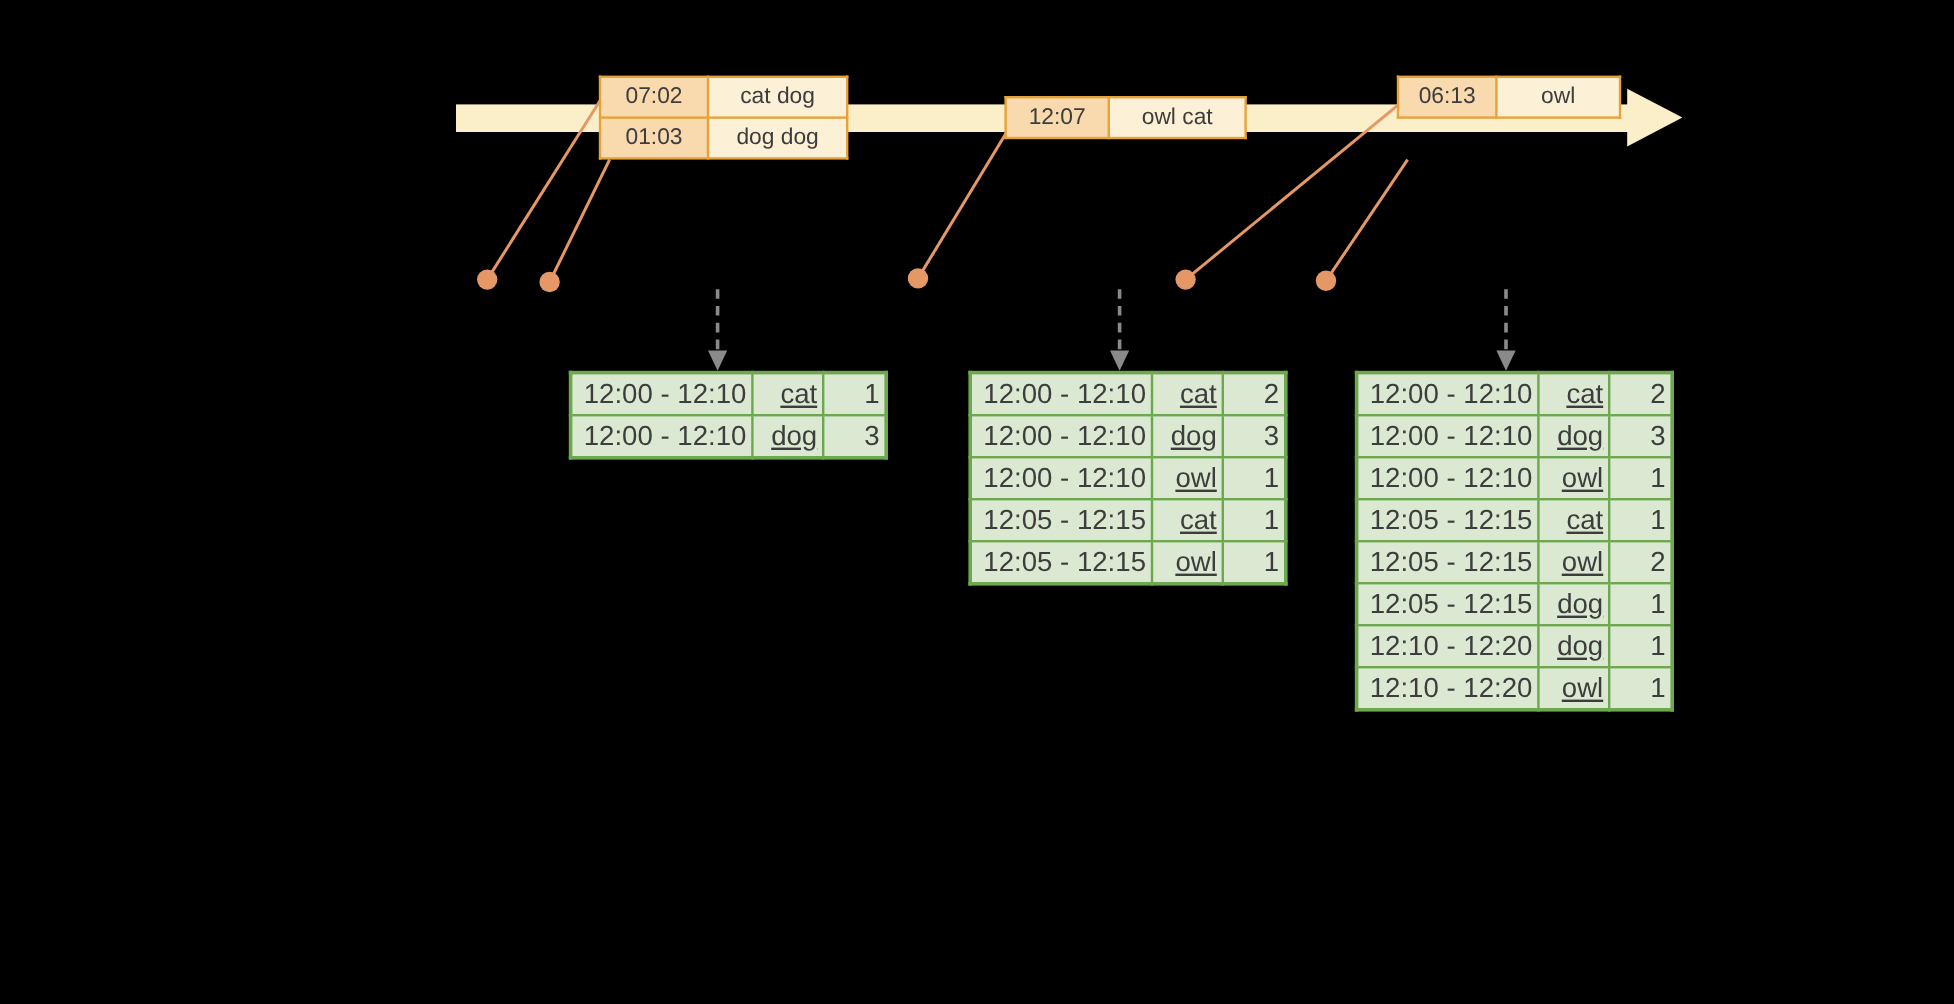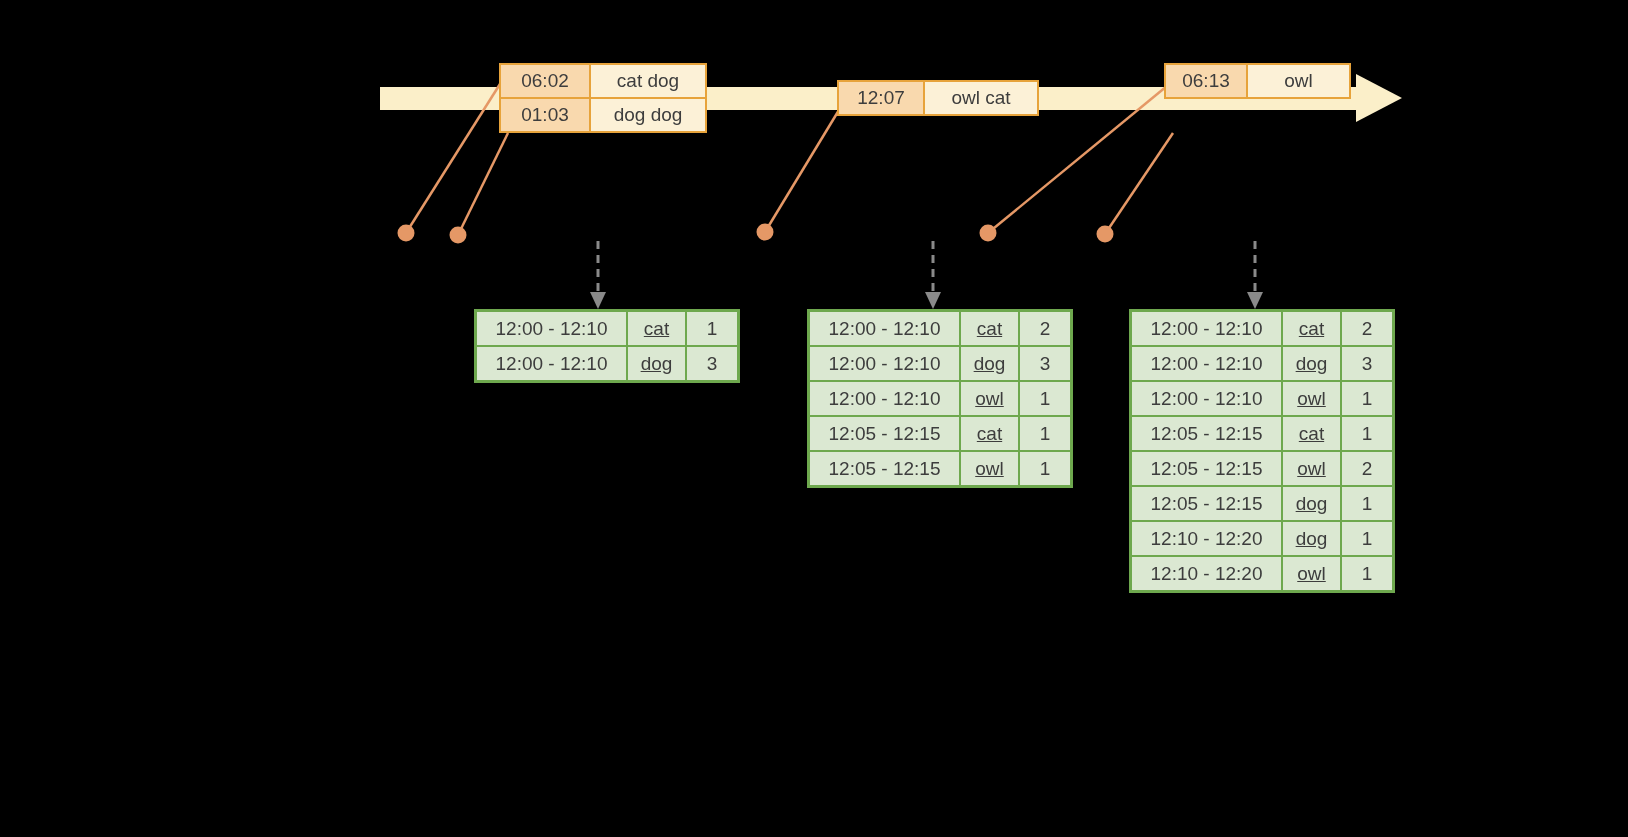--- a/index.html
+++ b/index.html
@@ -47,22 +47,22 @@
   .et2 td.time  { width: 76px; }
   .et2 td.words { width: 104px; margin-top: 36px; }
   .et3 td.time  { width: 72px; }
   .et3 td.words { width: 93px; }
 
   
   .result-table table { border: 3px solid var(--result-border, #6EA84E); }
   .result-table td {
     border: 2px solid var(--result-border, #6EA84E);
     background: var(--result-fill, #DBE8D2);
-    text-align: center;
-    font-size: 19px;
+    text-align: right;
+    font-size: 23px;
     color: var(--table-text, #3D3D3D);
     height: 33px;
     padding: 0 4px;
   }
   .result-table td.window { width: 141px; }
   .result-table td.word   { width: 49px; text-decoration: underline; }
   .result-table td.count  { width: 42px; }
 </style>
 </head>
 <body style="--background: #000000; --timeline-fill: #FBEFC9; --event-border: #E7A33B; --event-time-fill: #F9D9AE; --event-word-fill: #FCF1D7; --connector: #E59866; --dashed-arrow: #8A8A8A; --result-border: #6EA84E; --result-fill: #DBE8D2; --table-text: #3D3D3D;">
@@ -89,21 +89,21 @@
   <line x1="933" y1="241" x2="933" y2="294" style="stroke:var(--dashed-arrow,#8A8A8A);stroke-width:3;stroke-dasharray:8 6"></line>
   <polygon points="925,292 941,292 933,309" style="fill:var(--dashed-arrow,#8A8A8A)"></polygon>
   <line x1="1255" y1="241" x2="1255" y2="294" style="stroke:var(--dashed-arrow,#8A8A8A);stroke-width:3;stroke-dasharray:8 6"></line>
   <polygon points="1247,292 1263,292 1255,309" style="fill:var(--dashed-arrow,#8A8A8A)"></polygon>
 </svg>
 
 <div class="abs event-table et1" style="left:499px; top:63px;">
   <table>
     <tbody>
         <tr>
-      <td class="time">06:02</td>
+      <td class="time">07:02</td>
       <td class="words">cat dog</td>
     </tr>
     <tr>
       <td class="time">01:03</td>
       <td class="words">dog dog</td>
     </tr>
   </tbody>
     </table>
 </div>
 

